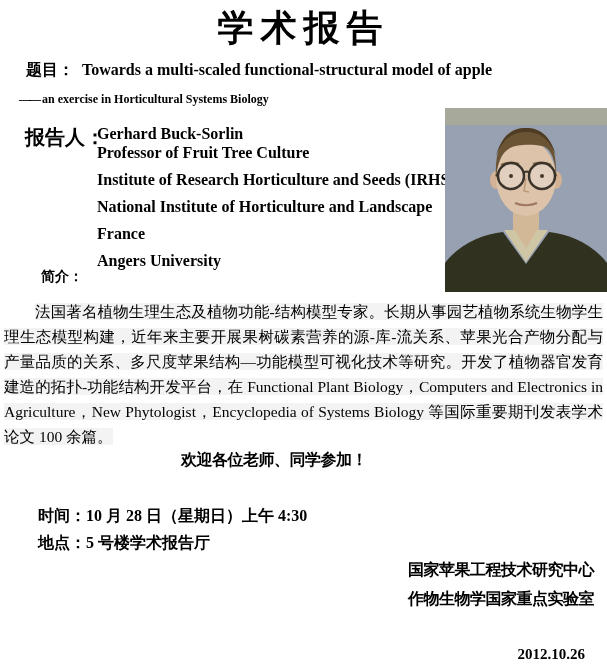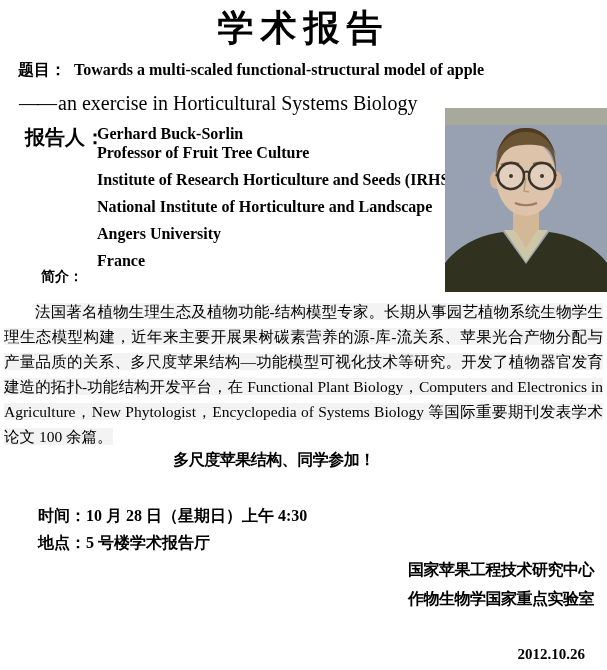--- a/index.html
+++ b/index.html
@@ -3,22 +3,22 @@
 <meta charset="utf-8">
 <style>
   html,body{margin:0;padding:0;background:#fff;}
   .page{position:relative;width:607px;height:670px;background:#ffffff;overflow:hidden;
         font-family:"Liberation Serif","DejaVu Serif",serif;color:#000;}
 
   .title{position:absolute;top:4px;left:0;width:100%;text-align:center;
          font-size:36px;font-weight:bold;letter-spacing:7px;}
 
   .subject-line1{position:absolute;left:18px;top:60px;font-size:16px;font-weight:bold;white-space:nowrap;}
-  .subject-line1 .lbl{margin-right:8px;}
-  .subject-line2{position:absolute;left:19px;top:92px;font-size:20px;font-weight:normal;white-space:nowrap;}
+  .subject-line1 .lbl{margin-right:8px;margin-left:8px;}
+  .subject-line2{position:absolute;left:19px;top:92px;font-size:12px;font-weight:bold;white-space:nowrap;}
   .subject-line2 .dash{letter-spacing:-2px;margin-right:3px;}
 
   .speaker-label{position:absolute;left:25px;top:124px;font-size:20px;font-weight:bold;}
   .speaker-block{position:absolute;left:97px;top:124px;font-size:16px;font-weight:bold;}
   .speaker-block .ln{white-space:nowrap;line-height:19px;}
   .speaker-block .ln.sp{margin-top:8px;}
 
   .photo{position:absolute;left:445px;top:108px;width:162px;height:184px;}
 
   .intro-label{position:absolute;left:5px;top:268px;font-size:14px;font-weight:bold;margin-left:36px;}
@@ -50,22 +50,22 @@
   <div class="subject-line2">
     <span class="dash">——</span><span>an exercise in Horticultural Systems Biology</span>
   </div>
 
   <div class="speaker-label">报告人：</div>
   <div class="speaker-block">
     <div class="ln">Gerhard Buck-Sorlin</div>
     <div class="ln">Professor of Fruit Tree Culture</div>
     <div class="ln sp">Institute of Research Horticulture and Seeds (IRHS)</div>
     <div class="ln sp">National Institute of Horticulture and Landscape</div>
+    <div class="ln sp">France</div>
     <div class="ln sp">Angers University</div>
-    <div class="ln sp">France</div>
   </div>
 
   <div class="photo">
     <svg viewBox="0 0 162 184" width="162" height="184" preserveAspectRatio="none">
       <rect x="0" y="0" width="162" height="184" fill="#97a1b1"></rect>
       <rect x="0" y="0" width="162" height="17" fill="#a7a99b"></rect>
       <rect x="68" y="92" width="26" height="34" fill="#d3b897"></rect>
       <polygon points="59,122 103,122 81,154" fill="#cfc6a6"></polygon>
       <polygon points="68,119 94,119 81,140" fill="#d3b897"></polygon>
       <path d="M0,184 L0,155 C14,136 38,126 58,124 L81,156 L104,124 C124,126 148,136 162,155 L162,184 Z" fill="#31311f"></path>
@@ -84,21 +84,21 @@
       <circle cx="66" cy="68" r="2" fill="#42372a"></circle>
       <circle cx="97" cy="68" r="2" fill="#42372a"></circle>
       <path d="M81,70 L79,83 L84,84" stroke="#bb9a77" stroke-width="1.5" fill="none"></path>
       <path d="M70,95 C76,98 86,98 92,95" stroke="#a07763" stroke-width="2" fill="none"></path>
     </svg>
   </div>
 
   <div class="intro-label">简介：</div>
   <p class="intro-para"><span class="hl">法国著名植物生理生态及植物功能-结构模型专家。长期从事园艺植物系统生物学生理生态模型构建，近年来主要开展果树碳素营养的源-库-流关系、苹果光合产物分配与产量品质的关系、多尺度苹果结构—功能模型可视化技术等研究。开发了植物器官发育建造的拓扑-功能结构开发平台，在 Functional Plant Biology，Computers and Electronics in Agriculture，New Phytologist，Encyclopedia of Systems Biology 等国际重要期刊发表学术论文 100 余篇。</span></p>
 
-  <div class="welcome">多尺度苹果结构、同学参加！</div>
+  <div class="welcome">欢迎各位老师、同学参加！</div>
 
   <div class="sched-line sched-time">
     <span>时间：</span><span>10 月 28 日（星期日）上午 4:30</span>
   </div>
   <div class="sched-line sched-place">
     <span>地点：</span><span>5 号楼学术报告厅</span>
   </div>
 
   <div class="signature">
     <div>国家苹果工程技术研究中心</div>

